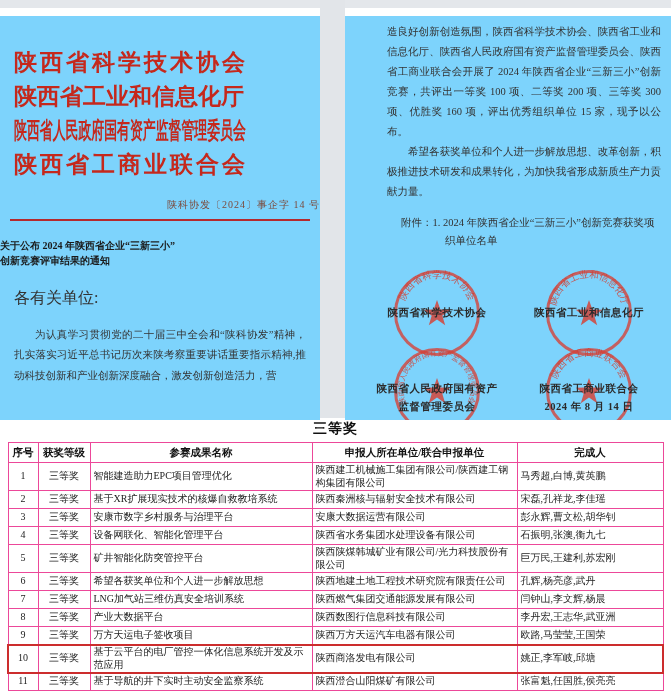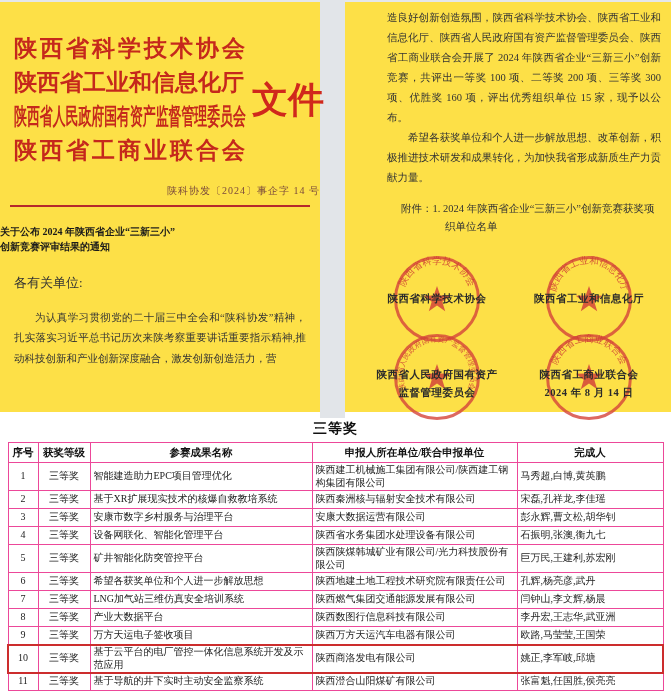--- a/index.html
+++ b/index.html
@@ -2,35 +2,35 @@
 <html><head>
 <meta charset="utf-8">
 <style>
   html,body { margin:0; padding:0; }
   .canvas {
     position:relative; width:671px; height:692px; overflow:hidden;
     background:#ffffff; font-family:"Liberation Serif", serif; color:#333;
   }
   .top-band { position:absolute; left:0; top:0; width:671px; height:8px; background:#e4e7eb; }
   .gap-strip { position:absolute; left:320px; top:0; width:25px; height:418px; background:#e2e5e9; }
-  .page { position:absolute; top:2px; height:410px; background:#fde047; }
+  .page { position:absolute; top:16px; height:410px; background:#7dd3fc; }
   .page-left { left:0; width:320px; }
   .page-right { left:345px; width:326px; }
 
   
   .letterhead { margin:30px 0 0 14px; display:flex; align-items:center; }
   .lh-lines { width:234px; }
   .lh-line { color:#c5281c; font-weight:bold; font-size:23px; line-height:34px; white-space:nowrap; }
   .lh-sp { letter-spacing:3px; }
   .lh-wide { transform:scaleX(0.56); transform-origin:left center; }
   .lh-wenjian { color:#d0281c; font-weight:bold; font-size:36px; margin-left:4px; white-space:nowrap; }
   .doc-number { text-align:right; font-size:10px; color:#7b4a3c; margin-top:16px; letter-spacing:1px; }
   .red-rule { height:2px; background:#b5292c; margin:7px 10px 0 10px; }
   .doc-title { text-align:left; font-weight:bold; font-size:10px; color:#1a1a1a; margin-top:18px; line-height:1.45; }
-  .salutation { margin:20px 14px 16px; font-size:13px; }
+  .salutation { margin:20px 14px 16px; font-size:16px; }
   .body-para { margin:3px 14px 0; font-size:10.5px; line-height:1.95; text-align:justify; text-indent:2em; }
 
   
   .rp-body { padding:6px 10px 0 42px; font-size:10.5px; line-height:20px; text-align:justify; }
   .rp-p2 { text-indent:2em; }
   .attach { margin-top:12px; font-size:10.5px; line-height:18px; }
   .a-row { white-space:nowrap; }
   .a1 { padding-left:14px; }
   .a2 { padding-left:76px; }
   .a3 { padding-left:44px; }
@@ -57,21 +57,20 @@
   <div class="gap-strip"></div>
 
   <div class="page page-left">
     <div class="letterhead">
       <div class="lh-lines">
         <div class="lh-line lh-sp">陕西省科学技术协会</div>
         <div class="lh-line">陕西省工业和信息化厅</div>
         <div class="lh-line lh-wide">陕西省人民政府国有资产监督管理委员会</div>
         <div class="lh-line lh-sp">陕西省工商业联合会</div>
       </div>
-      <div class="lh-wenjian">文件</div>
     </div>
     <div class="doc-number">陕科协发〔2024〕事企字 14 号</div>
     <div class="red-rule"></div>
     <div class="doc-title">
       <div>关于公布 2024 年陕西省企业“三新三小”</div>
       <div>创新竞赛评审结果的通知</div>
     </div>
     <div class="salutation">各有关单位:</div>
     <div class="body-para">为认真学习贯彻党的二十届三中全会和“陕科协发”精神，扎实落实习近平总书记历次来陕考察重要讲话重要指示精神,推动科技创新和产业创新深度融合，激发创新创造活力，营</div>
   </div>

